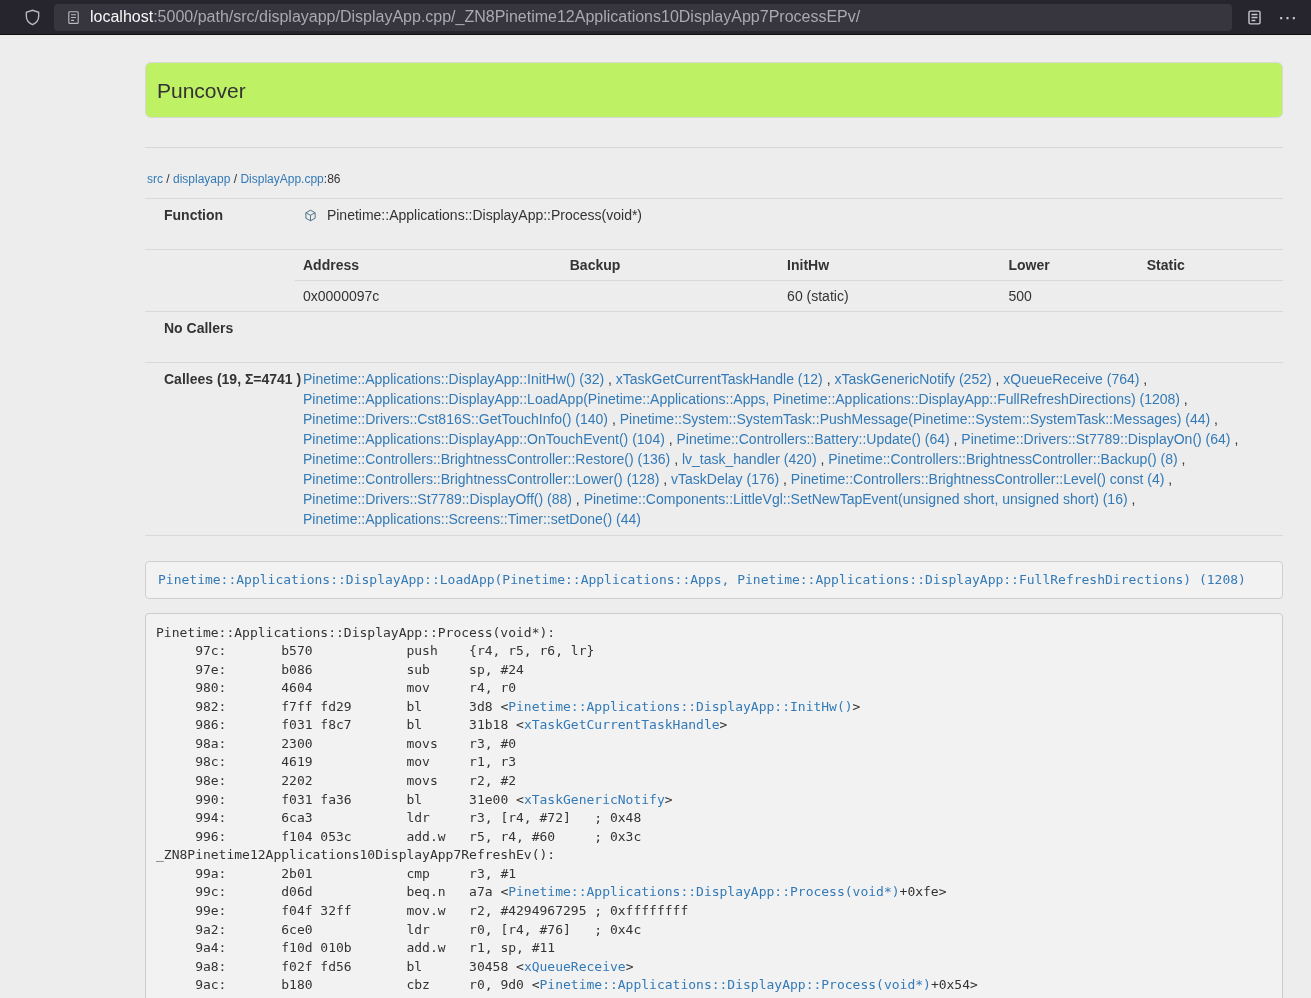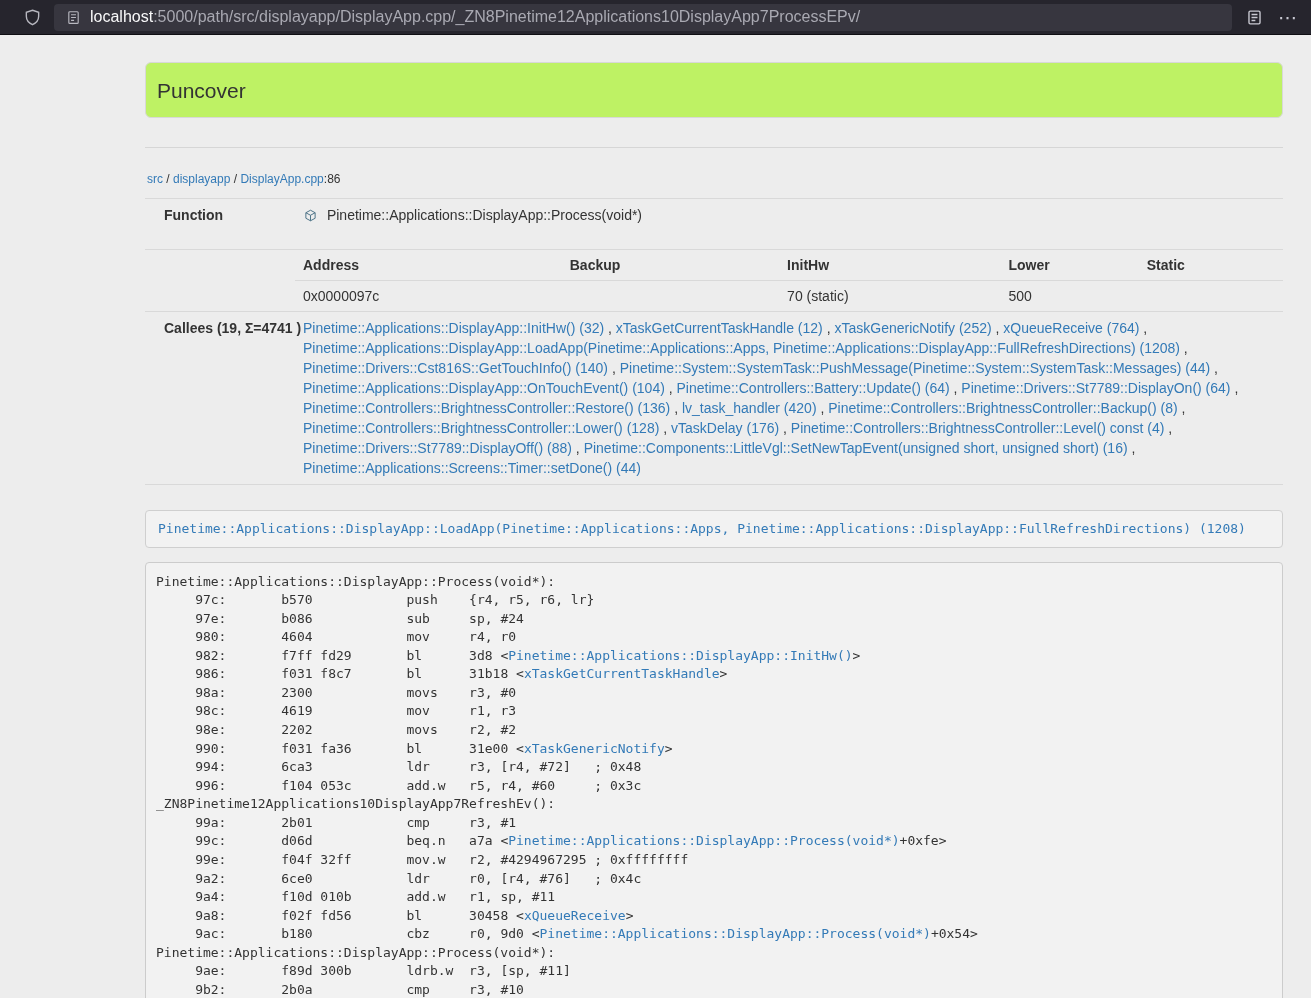--- a/index.html
+++ b/index.html
@@ -194,27 +194,31 @@
                   <th>Backup</th>
                   <th>InitHw</th>
                   <th>Lower</th>
                   <th>Static</th>
                 </tr>
               </thead>
               <tbody>
                 <tr>
                   <td>0x0000097c</td>
                   <td></td>
-                  <td>70 (static)</td>
+                  <td>60 (static)</td>
                   <td>500</td>
                   <td></td>
                 </tr>
               </tbody>
             </table>
           </td>
+        </tr>
+        <tr>
+          <th class="rowhead">No Callers</th>
+          <td class="cell"></td>
         </tr>
         <tr>
           <th class="rowhead">Callees (19, Σ=4741 )</th>
           <td class="cell callees-cell" id="callees"><a href="#">Pinetime::Applications::DisplayApp::InitHw() (32)</a><span> , </span><a href="#">xTaskGetCurrentTaskHandle (12)</a><span> , </span><a href="#">xTaskGenericNotify (252)</a><span> , </span><a href="#">xQueueReceive (764)</a><span> , </span><a href="#">Pinetime::Applications::DisplayApp::LoadApp(Pinetime::Applications::Apps, Pinetime::Applications::DisplayApp::FullRefreshDirections) (1208)</a><span> , </span><a href="#">Pinetime::Drivers::Cst816S::GetTouchInfo() (140)</a><span> , </span><a href="#">Pinetime::System::SystemTask::PushMessage(Pinetime::System::SystemTask::Messages) (44)</a><span> , </span><a href="#">Pinetime::Applications::DisplayApp::OnTouchEvent() (104)</a><span> , </span><a href="#">Pinetime::Controllers::Battery::Update() (64)</a><span> , </span><a href="#">Pinetime::Drivers::St7789::DisplayOn() (64)</a><span> , </span><a href="#">Pinetime::Controllers::BrightnessController::Restore() (136)</a><span> , </span><a href="#">lv_task_handler (420)</a><span> , </span><a href="#">Pinetime::Controllers::BrightnessController::Backup() (8)</a><span> , </span><a href="#">Pinetime::Controllers::BrightnessController::Lower() (128)</a><span> , </span><a href="#">vTaskDelay (176)</a><span> , </span><a href="#">Pinetime::Controllers::BrightnessController::Level() const (4)</a><span> , </span><a href="#">Pinetime::Drivers::St7789::DisplayOff() (88)</a><span> , </span><a href="#">Pinetime::Components::LittleVgl::SetNewTapEvent(unsigned short, unsigned short) (16)</a><span> , </span><a href="#">Pinetime::Applications::Screens::Timer::setDone() (44)</a></td>
         </tr>
       </tbody>
     </table>
 
     <div class="hl-panel">
       <a href="#">Pinetime::Applications::DisplayApp::LoadApp(Pinetime::Applications::Apps, Pinetime::Applications::DisplayApp::FullRefreshDirections) (1208)</a>

